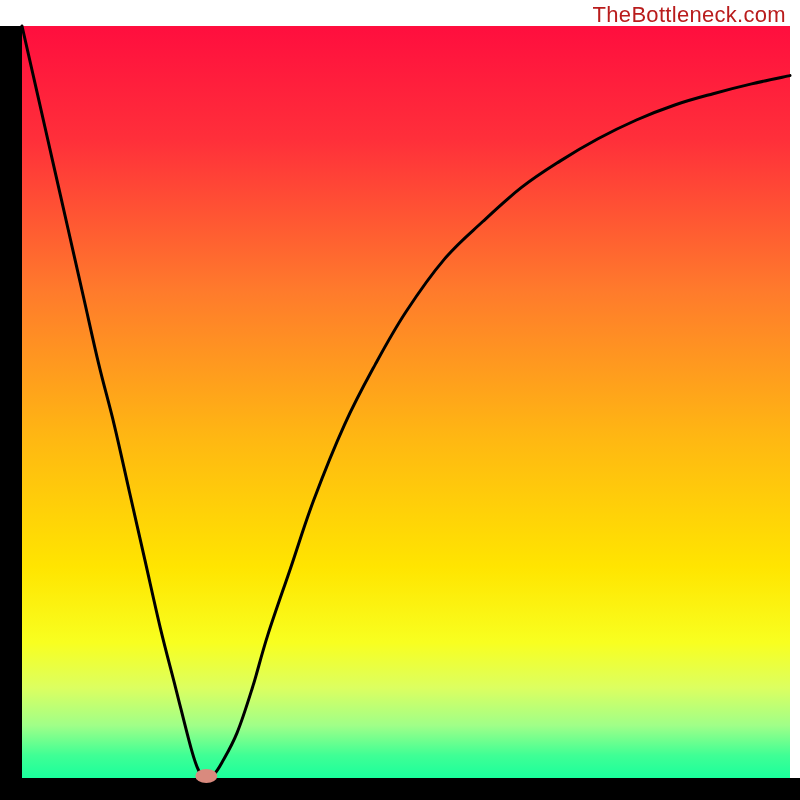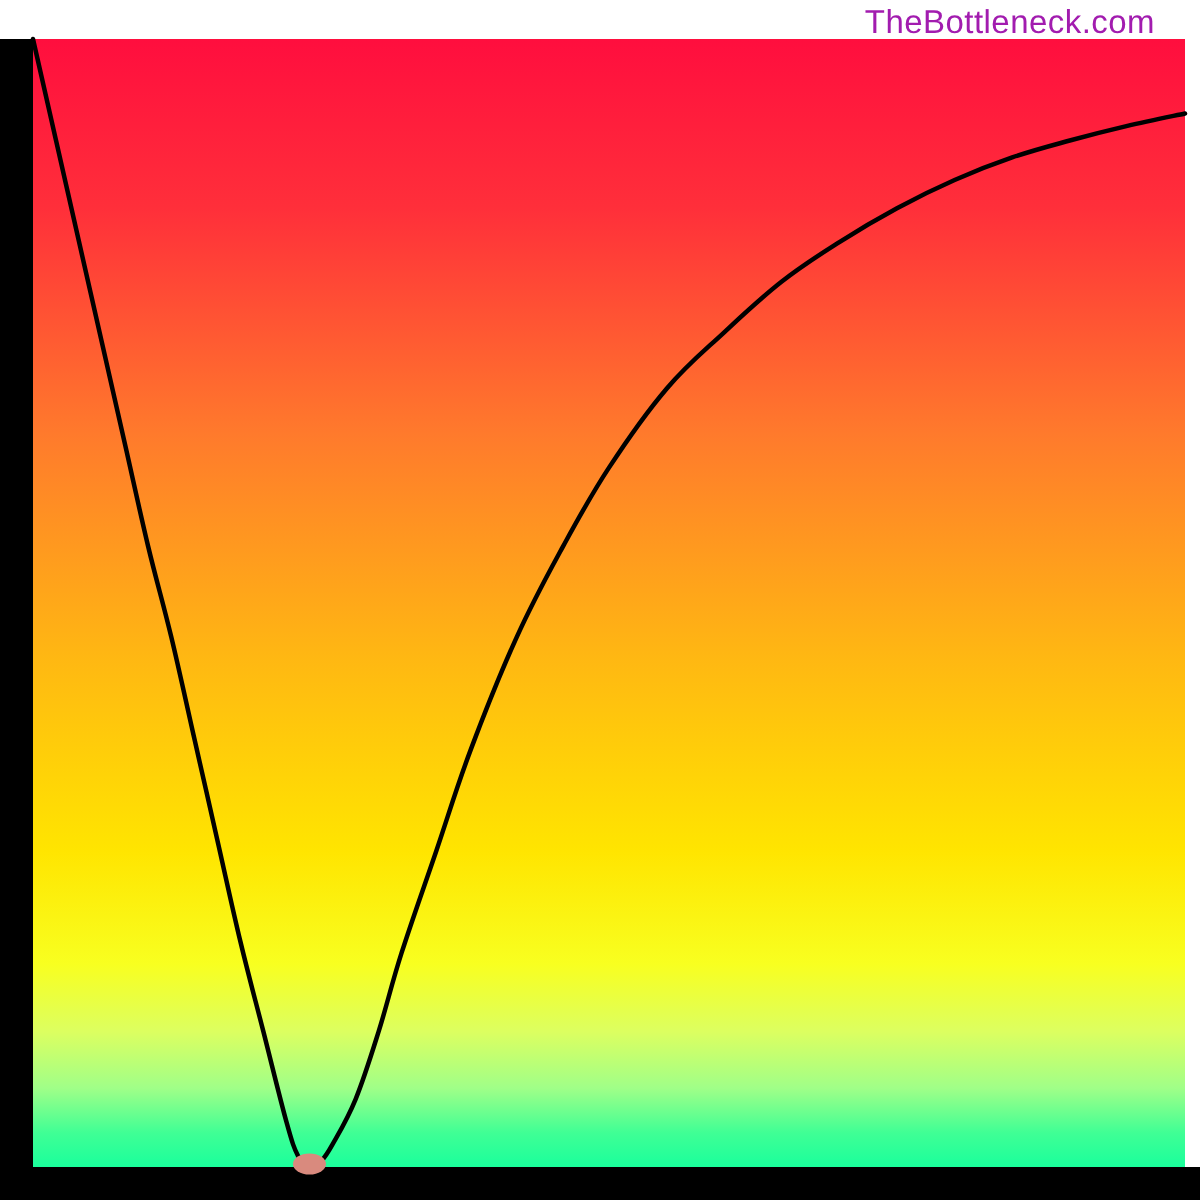--- a/index.html
+++ b/index.html
@@ -12,22 +12,22 @@
     font-family: Arial, Helvetica, sans-serif;
   }
   .container {
     position: relative;
     width: 800px;
     height: 800px;
   }
   .watermark {
     position: absolute;
     top: 2px;
-    right: 30px;
-    color: #a21caf;
+    right: 14px;
+    color: #b91c1c;
     font-size: 22px;
     font-weight: 500;
     letter-spacing: 0.3px;
   }
   svg {
     display: block;
   }
 </style>
 </head>
 <body>

